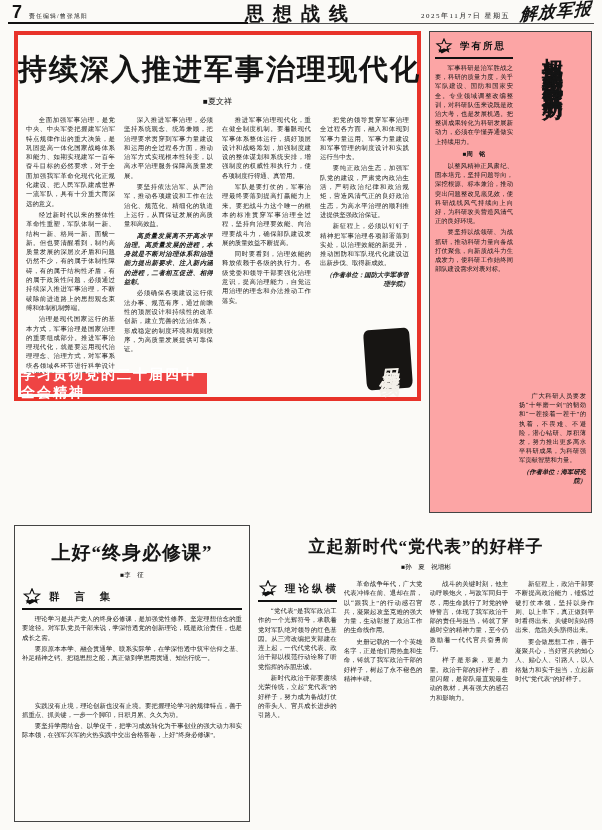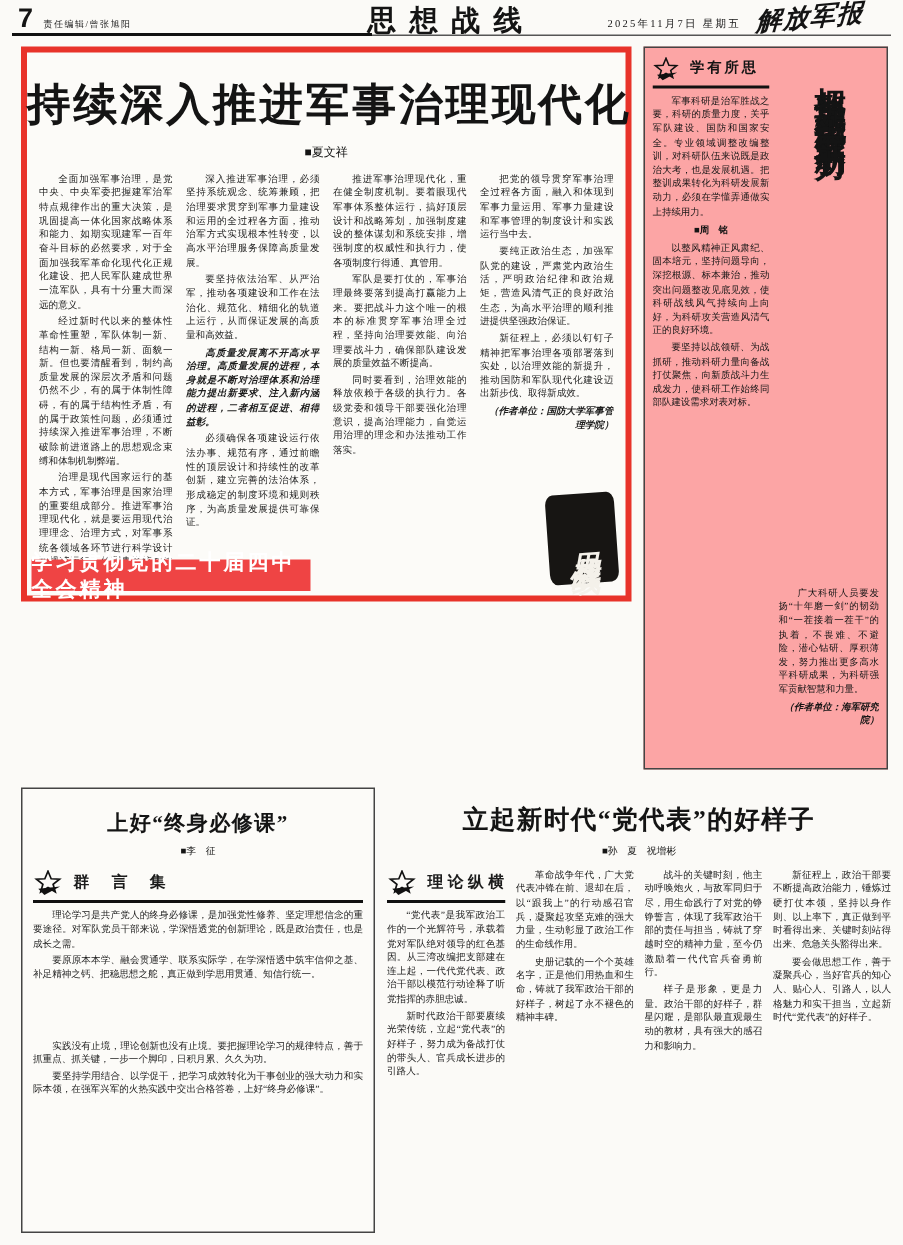--- a/index.html
+++ b/index.html
@@ -10,21 +10,21 @@
   }
   
   .masthead{position:absolute;left:0;top:0;width:602px;height:26px;}
   .mast-rule{position:absolute;left:8px;right:8px;top:23px;border-top:1px solid #555;}
   .mast-rule-thick{position:absolute;left:8px;top:22px;width:240px;border-top:2px solid #111;}
   .mast-left{position:absolute;left:12px;top:2px;display:flex;align-items:baseline;gap:7px;}
   .page-num{font-size:18px;font-weight:bold;font-family:"Liberation Sans",sans-serif;}
   .editor-line{font-size:6px;color:#222;letter-spacing:1px;}
   .mast-center{position:absolute;left:50%;top:1px;transform:translateX(-50%);
     font-size:19px;font-weight:900;letter-spacing:9px;font-family:"Liberation Sans",sans-serif;white-space:nowrap;}
-  .mast-right{position:absolute;right:26px;top:0;display:flex;align-items:center;gap:10px;}
+  .mast-right{position:absolute;right:10px;top:0;display:flex;align-items:center;gap:10px;}
   .date-line{font-size:7px;letter-spacing:1.5px;margin-top:8px;}
   .paper-logo{font-size:17px;font-weight:900;font-style:italic;
     transform:rotate(-5deg) skewX(-8deg);letter-spacing:1px;white-space:nowrap;}
   
   .sec-head{display:flex;align-items:center;gap:7px;padding:1px 0 3px;
     border-bottom:2px solid #111;margin-bottom:4px;}
   .sec-title{font-size:10.5px;font-weight:bold;letter-spacing:6px;
     font-family:"Liberation Sans",sans-serif;white-space:nowrap;}
   .star-icon svg{display:block;}
   
@@ -54,21 +54,21 @@
   .right-flex{display:flex;gap:6px;height:100%;}
   .right-cola{width:78px;flex:none;overflow:hidden;font-size:6.3px;line-height:9.2px;text-align:justify;}
   .right-colb{flex:1;display:flex;flex-direction:column;overflow:hidden;}
   .vertical-headline{writing-mode:vertical-rl;margin:4px auto 2px;
     font-size:21px;font-weight:900;letter-spacing:3px;
     font-family:"Liberation Sans",sans-serif;height:348px;flex:none;}
   .right-colb-text{flex:1;overflow:hidden;font-size:6.3px;line-height:9.2px;text-align:justify;}
   
   .bl-box{position:absolute;left:14px;top:525px;width:236px;height:297px;
     border:1px solid #444;box-sizing:border-box;padding:6px 7px;background:#fcfbf8;}
-  .bl-headline{text-align:center;font-size:14px;font-weight:900;margin-top:8px;letter-spacing:1px;}
+  .bl-headline{text-align:center;font-size:19px;font-weight:900;margin-top:8px;letter-spacing:1px;}
   .bl-byline{text-align:center;font-size:6.5px;margin:5px 0 7px;}
   .bl-cols{gap:9px;height:218px;flex-direction:column;}
   
   .bc-art{position:absolute;left:258px;top:525px;width:336px;height:297px;}
   .bc-headline{text-align:center;font-size:17px;font-weight:700;margin-top:10px;letter-spacing:1px;white-space:nowrap;}
   .bc-byline{text-align:center;font-size:6.5px;margin:5px 0 7px;}
   .bc-cols{gap:7px;height:230px;}
 </style>
 </head>
 <body>

